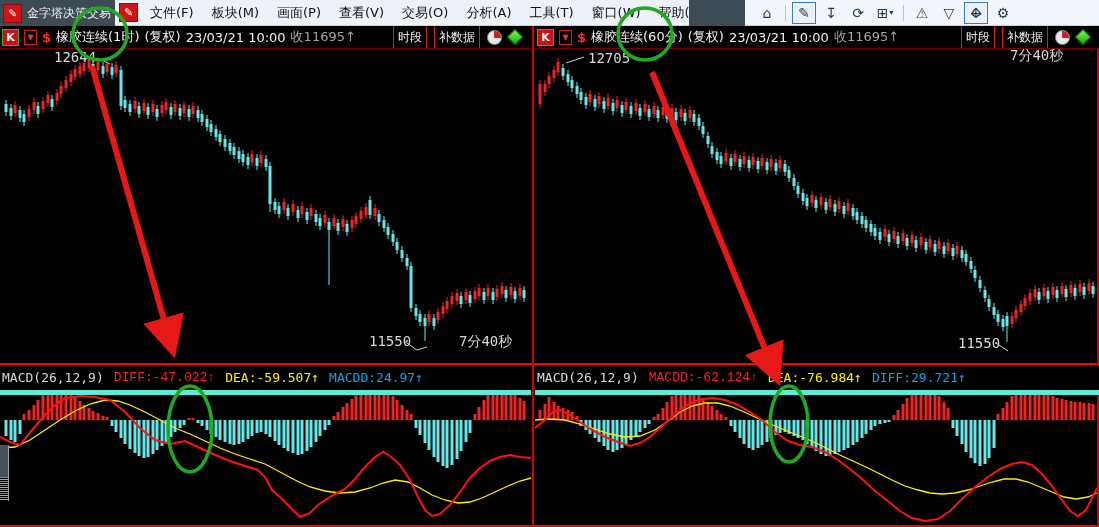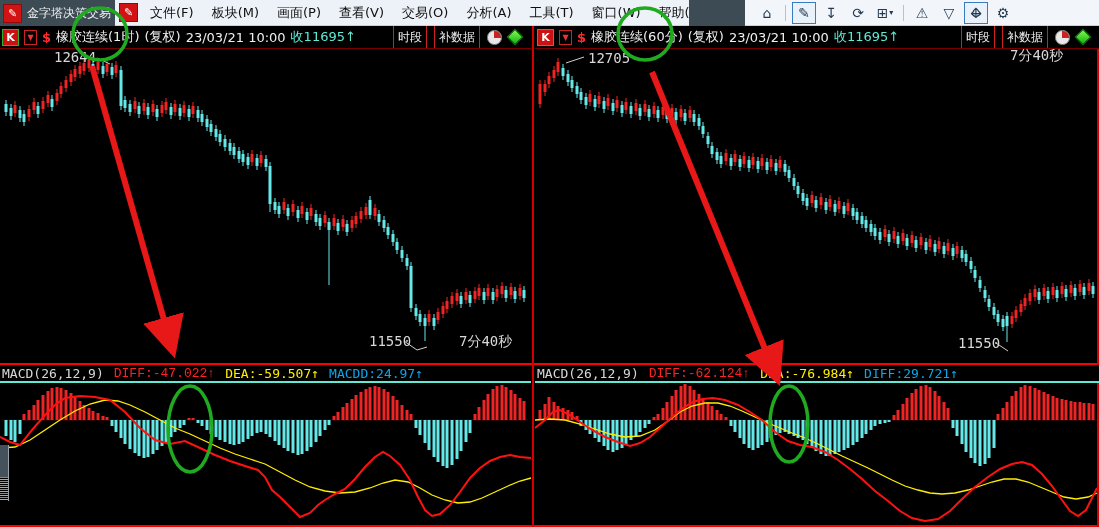--- a/index.html
+++ b/index.html
@@ -33,32 +33,32 @@
                 align-items:center;gap:5px;box-sizing:border-box;border-bottom:1px solid #7a0000;
                 font-size:13px;z-index:4;white-space:nowrap;overflow:hidden;}
   .ph-left{left:0;width:531px;padding-left:2px;}
   .ph-right{left:535px;width:564px;padding-left:2px;}
   .kbox{width:15px;height:15px;background:#cc1111;border:1px solid #2fae2f;color:#fff;
         font-size:11px;font-weight:bold;display:flex;align-items:center;justify-content:center;}
   .kcaret{width:11px;height:13px;border:1px solid #cc2222;color:#ee3333;font-size:8px;
           display:flex;align-items:center;justify-content:center;}
   .dollar{color:#ff2a2a;font-weight:bold;font-size:13px;}
   .ph-title{color:#f0f0f0;}
-  .ph-close{color:#5eead4;}
+  .ph-close{color:#a3a3a3;}
   .ph-btns{margin-left:auto;display:flex;align-items:center;gap:7px;padding-right:4px;}
   .hbtn{border:1px solid #cc2222;color:#eee;font-size:12px;padding:4px 4px;height:16px;
         line-height:16px;background:#000;}
   .clock{width:13px;height:13px;border-radius:50%;border:1px solid #999;
          background:conic-gradient(#cc2222 0 95deg,#e8e8e8 95deg 360deg);}
   .diamond{width:10px;height:10px;background:linear-gradient(135deg,#7dff4a,#18a818);
            border:1px solid #0c7a0c;transform:rotate(45deg);margin-right:6px;}
   
-  .macd-header{position:absolute;top:365px;height:18px;background:#000;display:flex;
+  .macd-header{position:absolute;top:365px;height:30px;background:#000;display:flex;
                align-items:center;gap:10px;font-size:13px;z-index:4;box-sizing:border-box;
-               border-bottom:2px solid #5eead4;white-space:nowrap;overflow:hidden;
+               border-bottom:5px solid #5eead4;white-space:nowrap;overflow:hidden;
                font-family:"DejaVu Sans Mono",monospace;}
   .mh-left{left:0;width:531px;padding-left:2px;}
   .mh-right{left:535px;width:564px;padding-left:2px;}
   .mh-title{color:#d8d8d8;}
   .mh-diff{color:#ff2222;font-family:Liberation Mono, monospace;}
   .mh-dea{color:#ffee00;}
   .mh-macdd{color:#0ea5e9;}
   
   .hline{position:absolute;left:0;width:1099px;background:#ff0000;z-index:3;}
   .vline{position:absolute;top:26px;height:501px;background:#d40000;z-index:3;}
@@ -898,21 +898,21 @@
   </div>
 
   <div class="macd-header mh-left">
     <span class="mh-title">MACD(26,12,9)</span>
     <span class="mh-diff">DIFF:-47.022↑</span>
     <span class="mh-dea">DEA:-59.507↑</span>
     <span class="mh-macdd">MACDD:24.97↑</span>
   </div>
   <div class="macd-header mh-right">
     <span class="mh-title">MACD(26,12,9)</span>
-    <span class="mh-diff">DIFF:-62.124↑</span>
+    <span class="mh-diff">MACDD:-62.124↑</span>
     <span class="mh-dea">DEA:-76.984↑</span>
     <span class="mh-macdd">DIFF:29.721↑</span>
   </div>
 
   <div class="hline" style="top:363px;height:2px;"></div>
   <div class="hline" style="top:525px;height:2px;"></div>
   <div class="vline" style="left:532px;width:2px;"></div>
   <div class="vline" style="left:1097px;width:2px;"></div>
 
   <div class="fragment">

